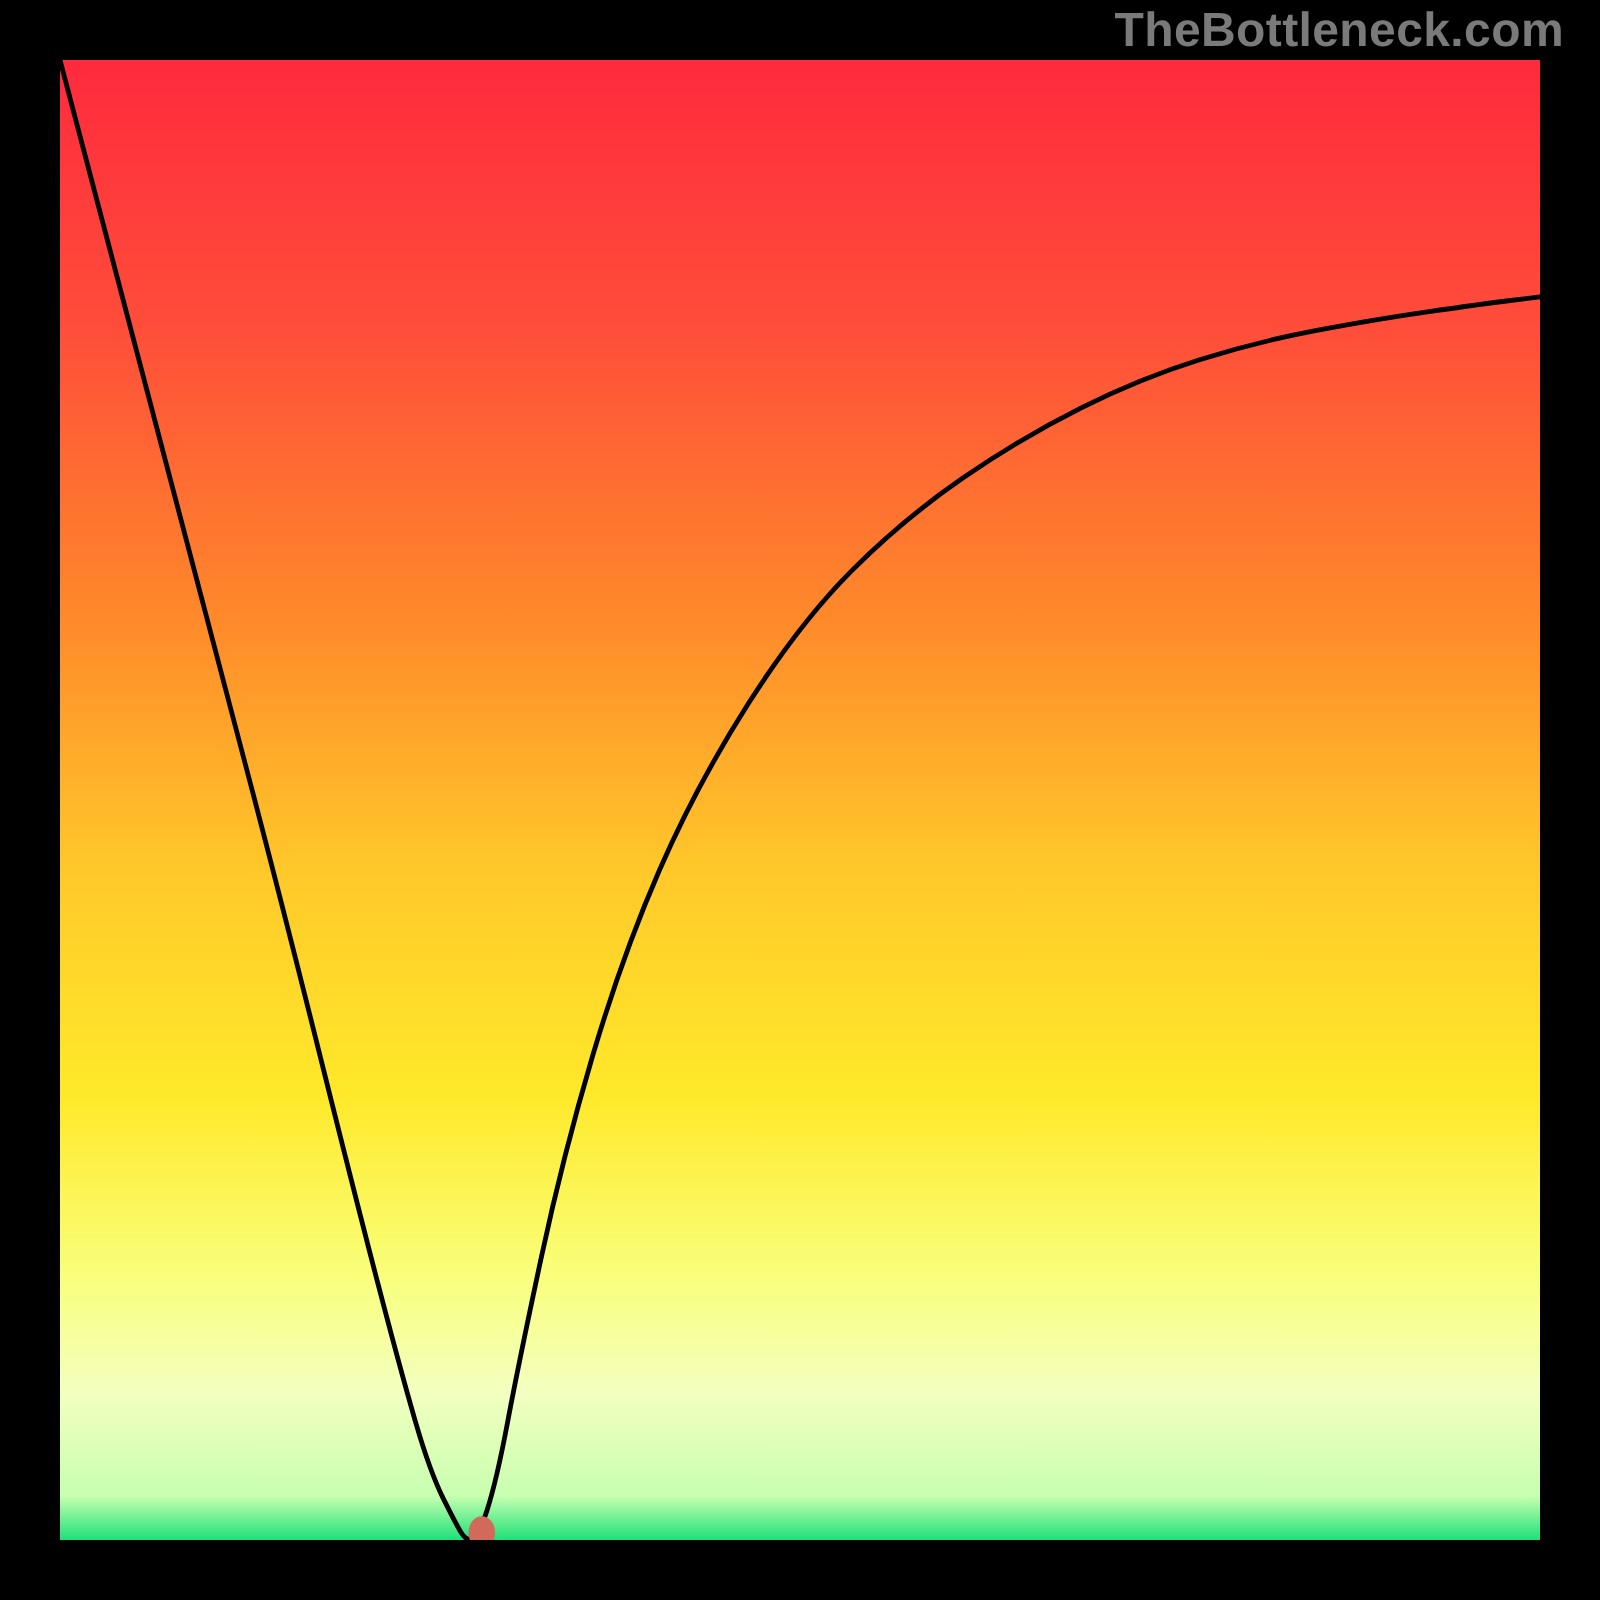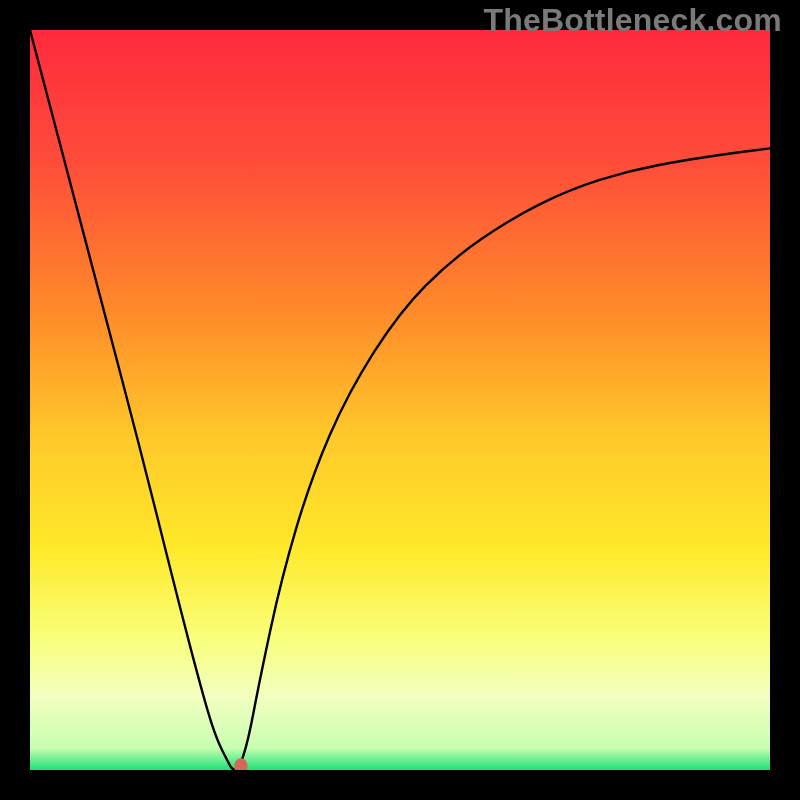--- a/index.html
+++ b/index.html
@@ -14,21 +14,21 @@
   .frame {
     position: relative;
     width: 800px;
     height: 800px;
     background: #000;
   }
   .watermark {
     position: absolute;
     top: 2px;
     right: 18px;
-    font-size: 32px;
+    font-size: 24px;
     font-weight: 600;
     color: #7a7a7a;
     letter-spacing: 0.2px;
     z-index: 5;
   }
   .plot-outer {
     position: absolute;
     left: 30px;
     top: 30px;
     width: 740px;

